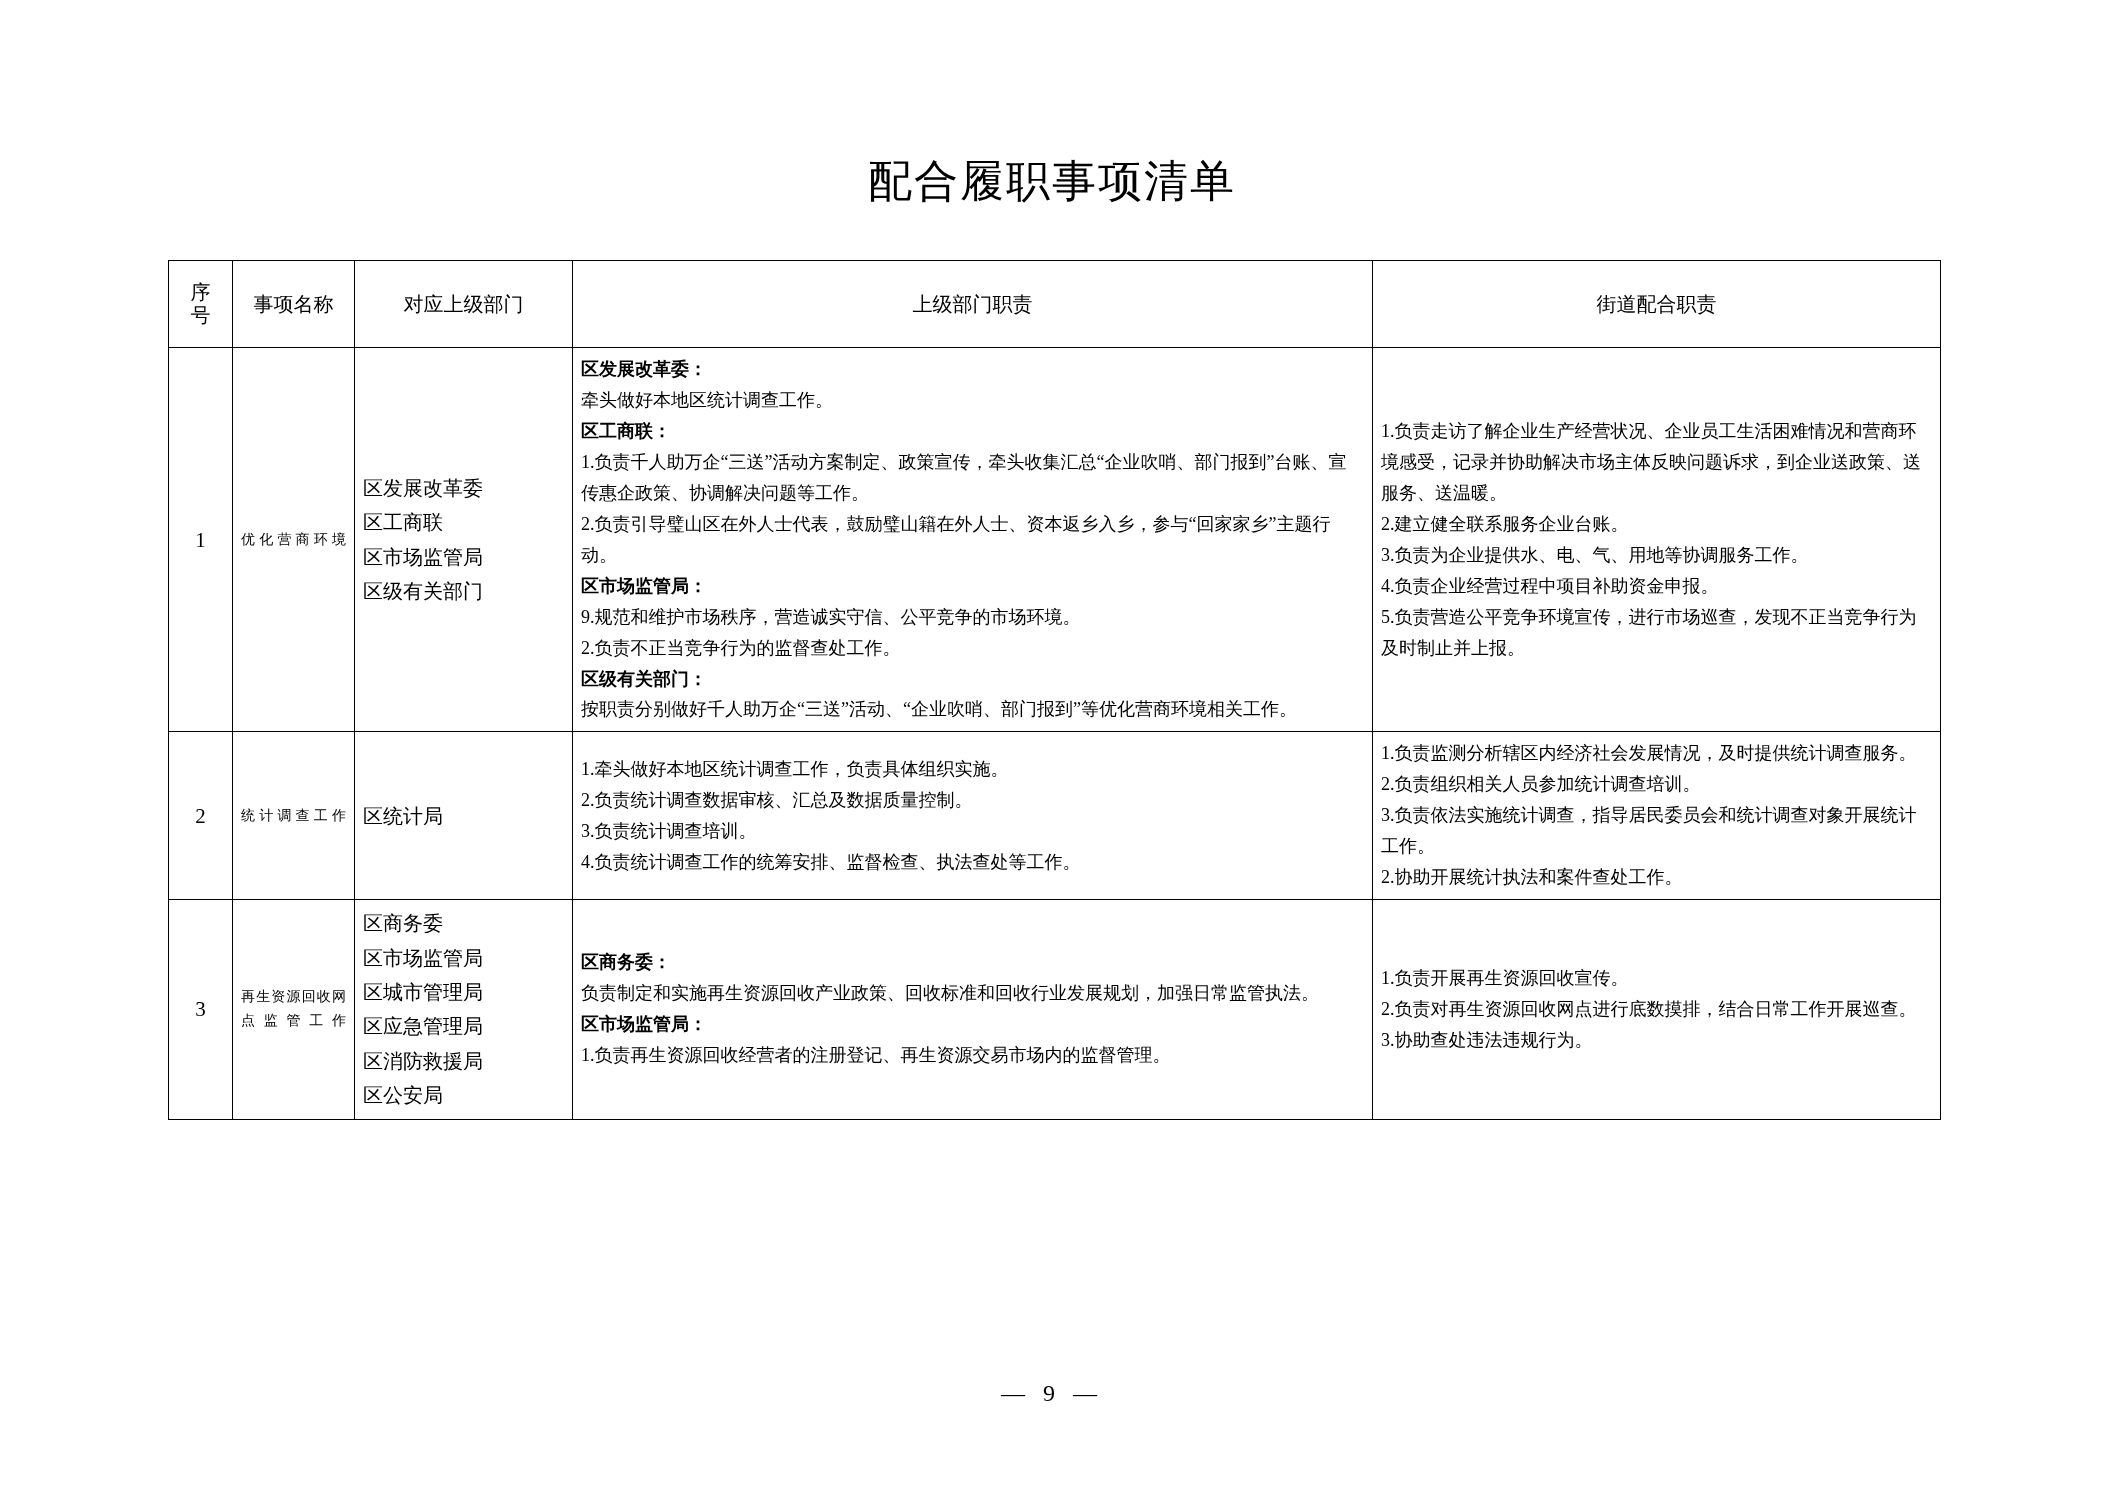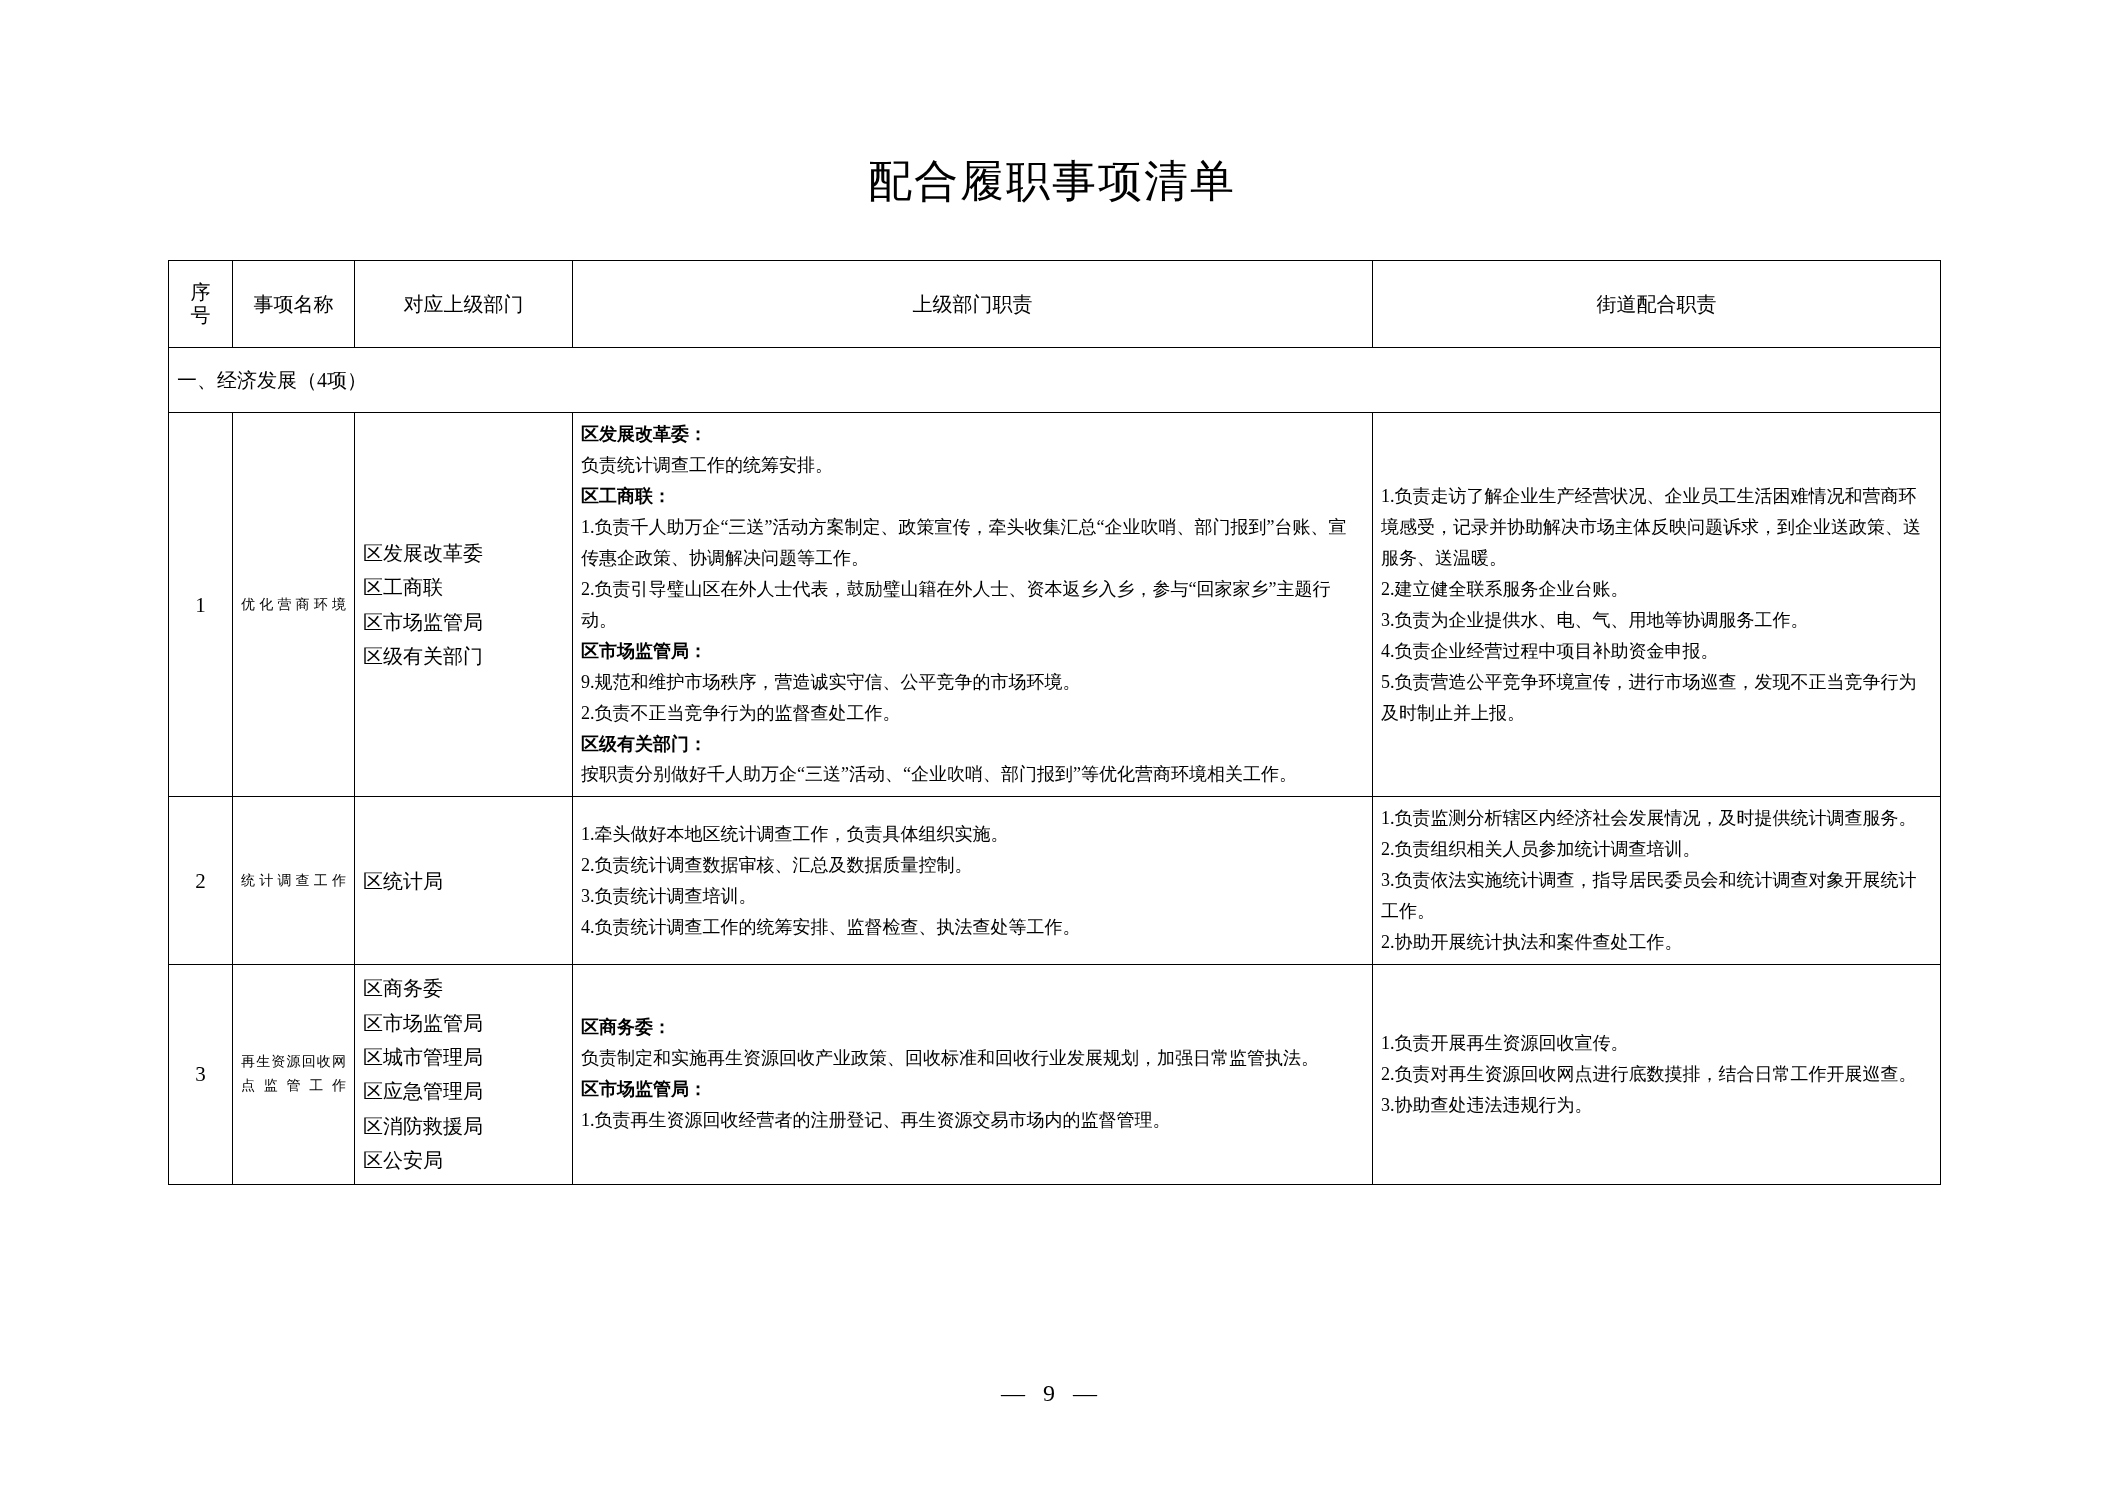--- a/index.html
+++ b/index.html
@@ -134,37 +134,34 @@
           <div class="hdr-seq">序</div>
           <div class="hdr-seq">号</div>
         </td>
         <td>事项名称</td>
         <td>对应上级部门</td>
         <td>上级部门职责</td>
         <td>街道配合职责</td>
       </tr>
     </thead>
     <tbody>
-      <tr class="section-row">
-        <td colspan="5">一、经济发展（4项）</td>
-      </tr>
       <tr>
         <td class="cell-seq">1</td>
         <td class="cell-name">
             <div class="para">优化营商环境</div>
           </td>
         <td class="cell-dept">
             <div class="para">区发展改革委</div>
             <div class="para">区工商联</div>
             <div class="para">区市场监管局</div>
             <div class="para">区级有关部门</div>
           </td>
         <td class="cell-duty">
             <div class="para bold-lead">区发展改革委：</div>
-            <div class="para">负责统计调查工作的统筹安排。</div>
+            <div class="para">牵头做好本地区统计调查工作。</div>
             <div class="para bold-lead">区工商联：</div>
             <div class="para">1.负责千人助万企“三送”活动方案制定、政策宣传，牵头收集汇总“企业吹哨、部门报到”台账、宣传惠企政策、协调解决问题等工作。</div>
             <div class="para">2.负责引导璧山区在外人士代表，鼓励璧山籍在外人士、资本返乡入乡，参与“回家家乡”主题行动。</div>
             <div class="para bold-lead">区市场监管局：</div>
             <div class="para">9.规范和维护市场秩序，营造诚实守信、公平竞争的市场环境。</div>
             <div class="para">2.负责不正当竞争行为的监督查处工作。</div>
             <div class="para bold-lead">区级有关部门：</div>
             <div class="para">按职责分别做好千人助万企“三送”活动、“企业吹哨、部门报到”等优化营商环境相关工作。</div>
           </td>
         <td class="cell-coop">

